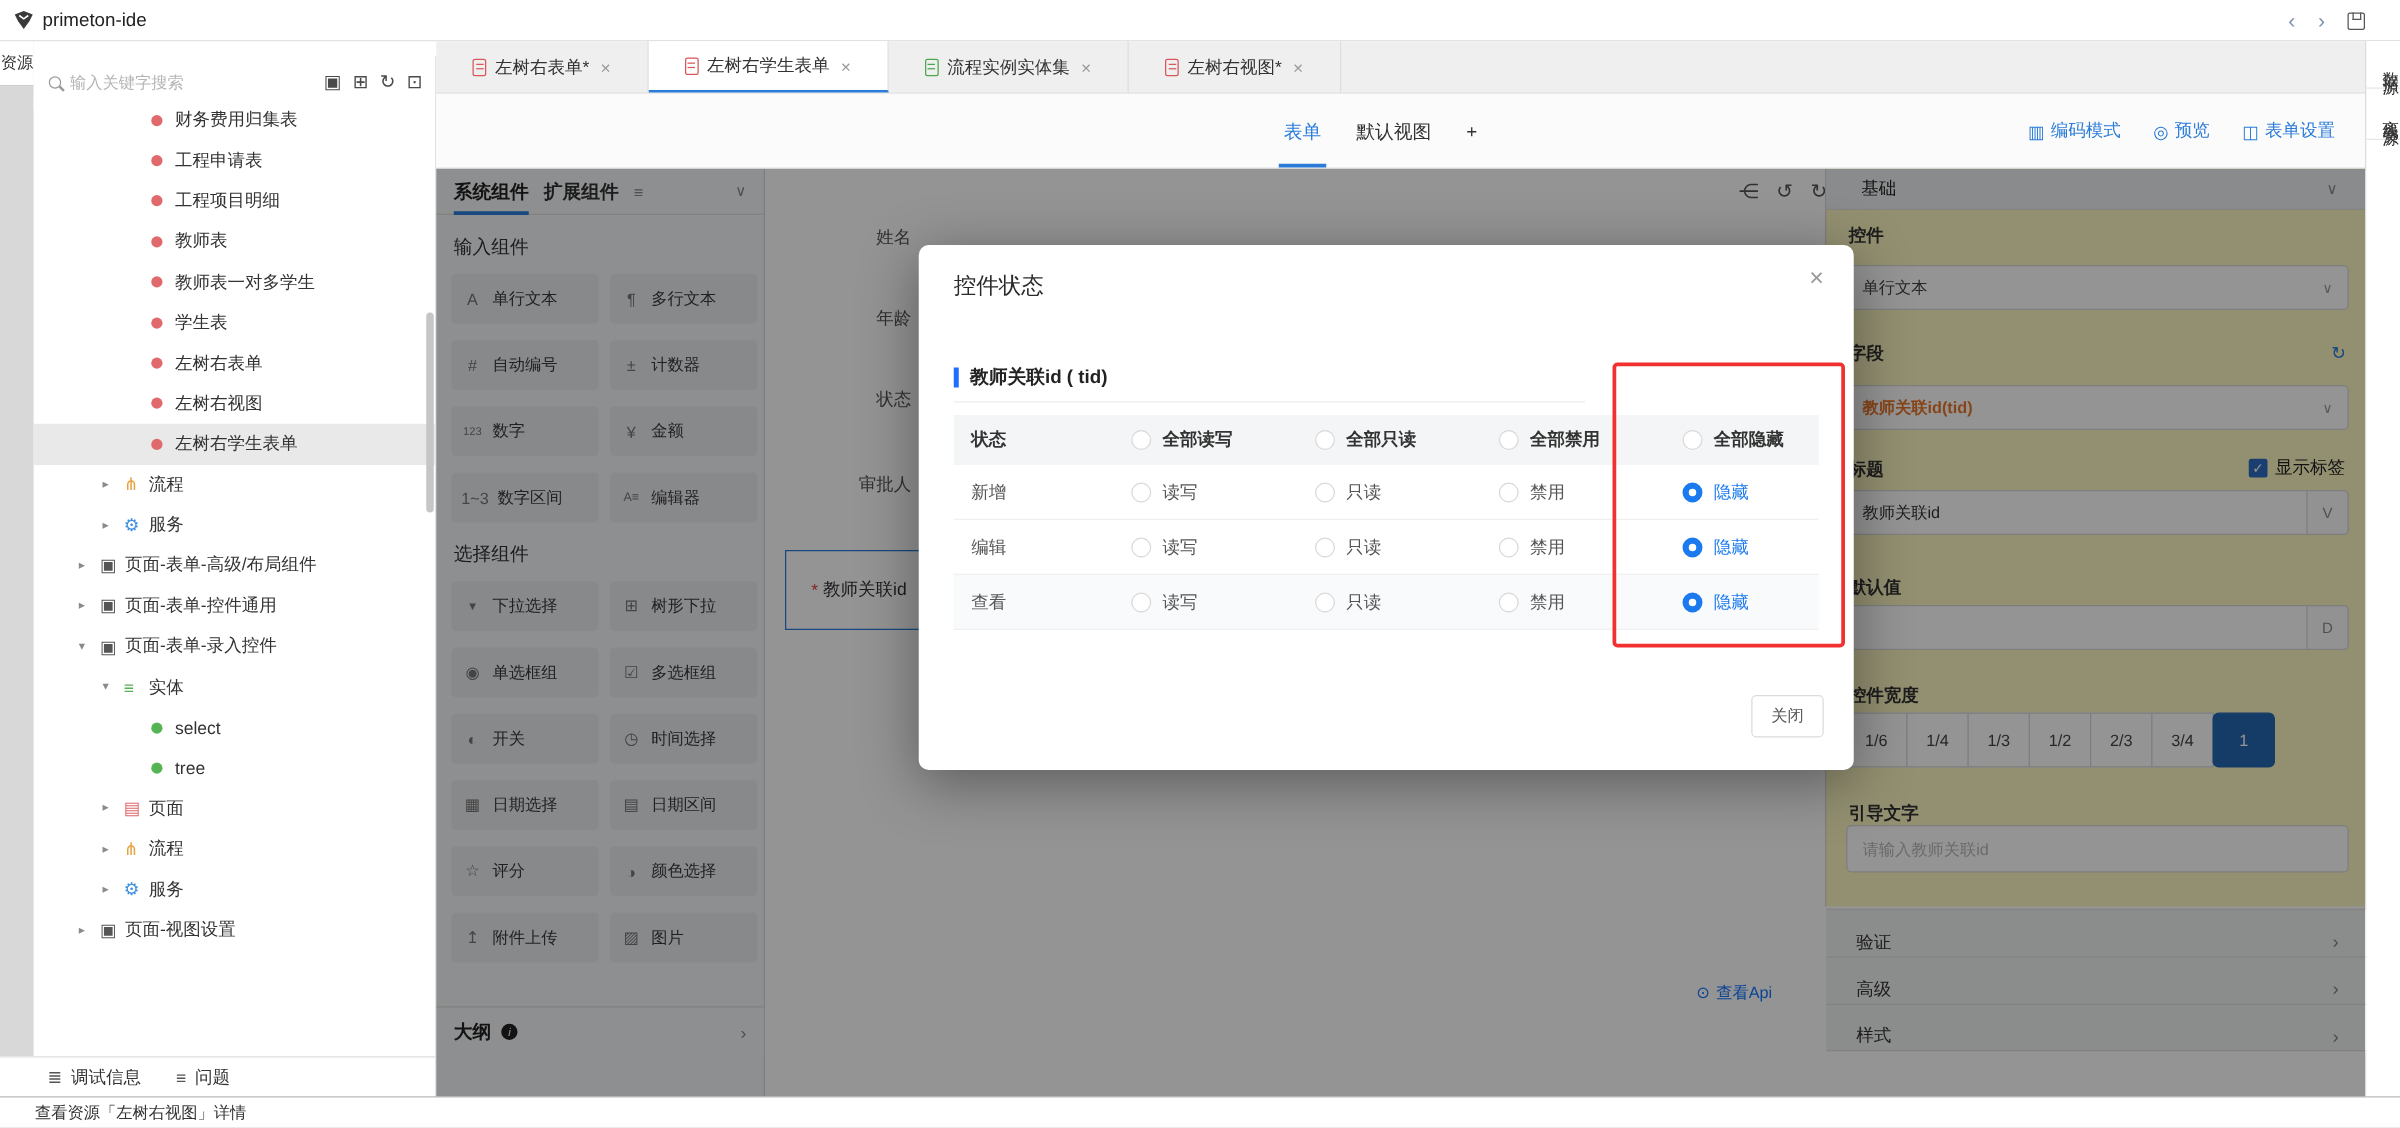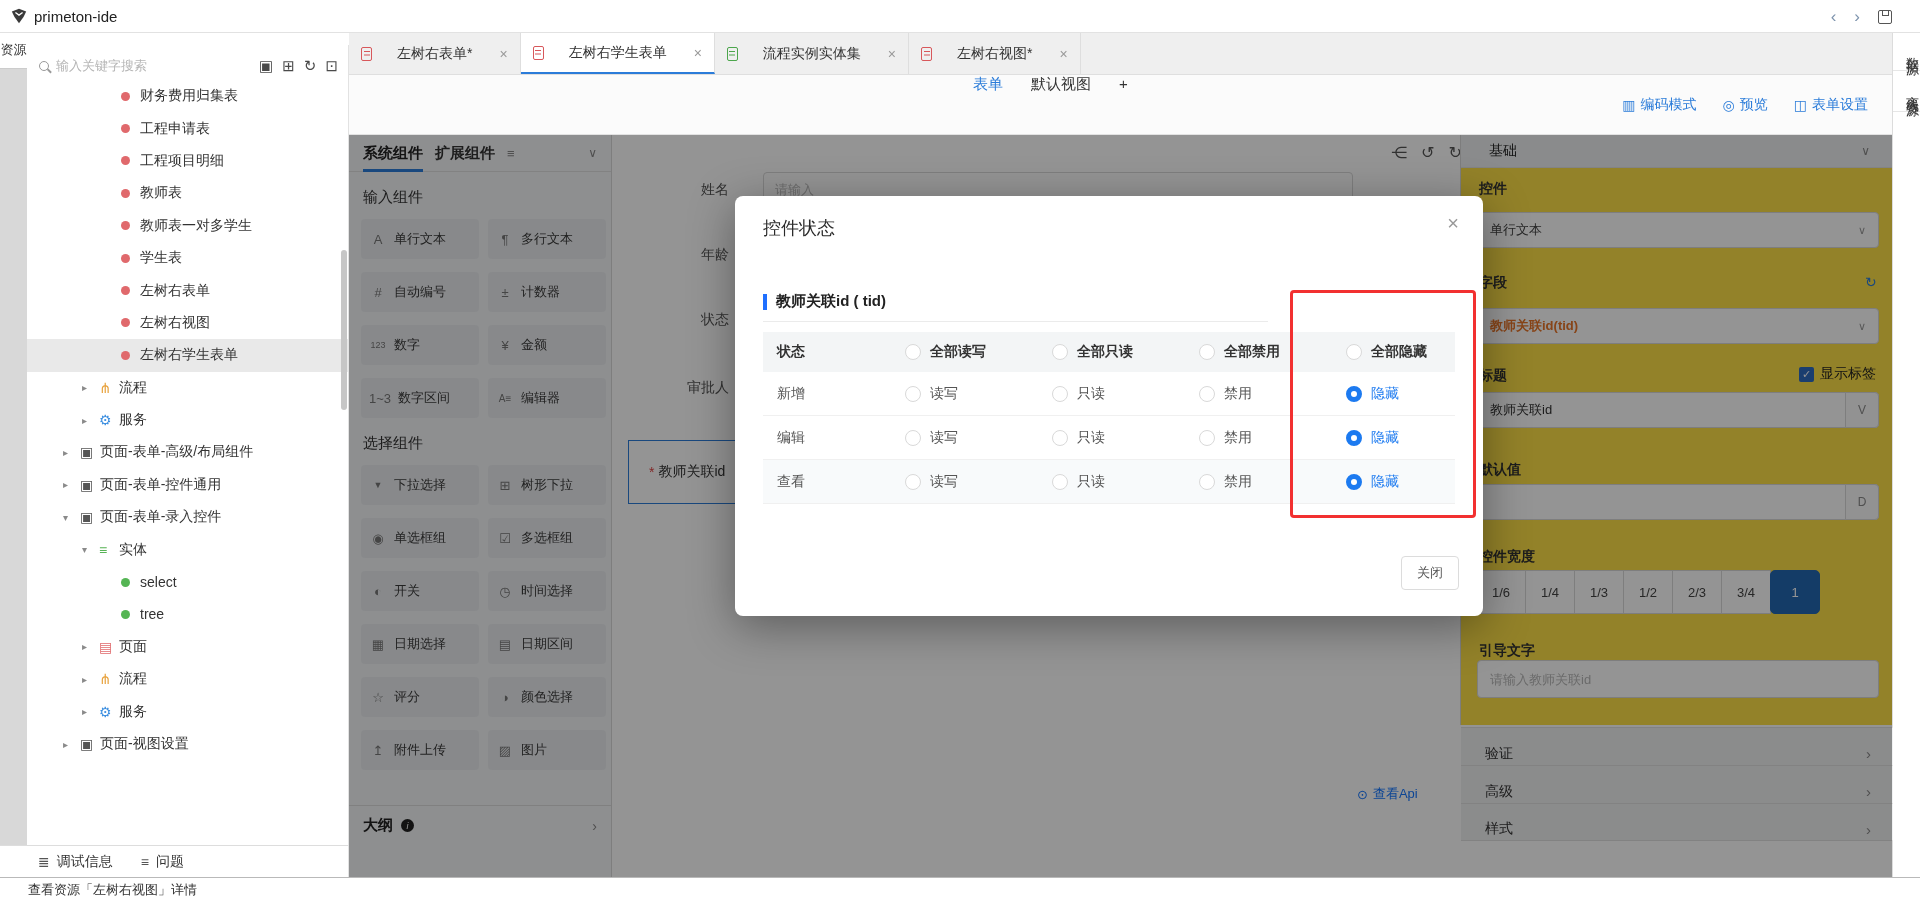--- a/index.html
+++ b/index.html
@@ -26,32 +26,32 @@
   .ti.sel{background:#e9e9e9}
   .l1{padding-left:36px}.l2{padding-left:55px}.l3{padding-left:94px}
   .ar{width:17px;color:#8a8a8a;font-size:10px;flex:none}
   .ic{width:20px;text-align:left;flex:none;font-size:14px}
   .ic.flow{color:#e8a23d}.ic.serv{color:#3d8fe0}.ic.pkg{color:#555}.ic.ent{color:#58b356;font-weight:bold}.ic.pg{color:#e0696c}
   .dt{width:9px;height:9px;border-radius:50%;margin-right:10px;flex:none}
   .dt.red{background:#e0696c}.dt.green{background:#55b554}
   #sscroll{left:341px;top:250px;width:6px;height:160px;background:#c6c6c6;border-radius:3px;z-index:5}
   
   #tabbar{left:349px;top:33px;width:1543px;height:42px;background:#efefef;border-bottom:1px solid #dfdfdf;display:flex}
-  .dtab{display:flex;align-items:center;gap:25px;padding:0 12px;font-size:14px;color:#333;border-right:1px solid #dedede;position:relative}
+  .dtab{display:flex;align-items:center;gap:7px;padding:0 29px;font-size:14px;color:#333;border-right:1px solid #dedede;position:relative}
   .dtab.active{background:#fff;border-bottom:2px solid #2b7cd9}
   .dtab .x{color:#999;font-size:14px;margin-left:2px}
   .fic{width:11px;height:14px;border:1.5px solid #d8575b;border-radius:2px;position:relative;flex:none}
   .fic::after{content:"";position:absolute;left:1.5px;right:1.5px;top:3px;height:1.5px;background:#d8575b;box-shadow:0 3.5px 0 #d8575b}
   .fic.green{border-color:#4ca64c}.fic.green::after{background:#4ca64c;box-shadow:0 3.5px 0 #4ca64c}
   
   #rrail{left:1892px;top:33px;width:28px;height:844px;background:#fff;border-left:1px solid #dcdcdc}
   .vtab{writing-mode:vertical-rl;letter-spacing:3px;font-size:13px;color:#333;padding:14px 0;margin:0 auto;display:block;text-align:center;width:28px;border-bottom:1px solid #e6e6e6}
   
   #whead{left:349px;top:75px;width:1543px;height:60px;background:#fbfbfb;border-bottom:1px solid #e2e2e2}
-  #vtabs{position:absolute;left:624px;top:0;height:60px;display:flex;gap:28px;font-size:15px;color:#333}
+  #vtabs{position:absolute;left:678px;top:0;height:60px;display:flex;align-items:center;gap:28px;font-size:15px;color:#333}
   #vtabs .vt.on{color:#2b7cd9;position:relative}
   #vtabs .vt.on::after{content:"";position:absolute;left:-4px;right:-4px;bottom:-19px;height:3px;background:#2b7cd9}
   #hacts{position:absolute;right:24px;top:0;height:60px;display:flex;align-items:center;gap:26px;color:#2b7cd9;font-size:14px}
   #hacts .hact{display:flex;align-items:center;gap:5px}
   
   #palette{left:349px;top:135px;width:263px;height:742px;background:#f5f6f8;border-right:1px solid #d9d9d9}
   #palhead{height:37px;border-bottom:1px solid #e0e0e0;display:flex;align-items:center;padding:0 14px;gap:12px}
   #palhead .pt{font-size:15px;color:#222;font-weight:bold;position:relative;height:37px;display:flex;align-items:center}
   #palhead .pt.on::after{content:"";position:absolute;left:0;right:0;bottom:0;height:3px;background:#2b7cd9}
   #palhead .pt2{font-size:15px;color:#333;font-weight:bold}
@@ -69,21 +69,21 @@
   
   #canvas{left:612px;top:135px;width:848px;height:742px;background:#fff}
   #ctools{position:absolute;left:779px;top:8px;display:flex;gap:14px;color:#555;font-size:16px}
   .frow{position:absolute;display:flex;align-items:center}
   .flabel{width:117px;text-align:right;font-size:14px;color:#555}
   .finput{position:absolute;left:151px;width:590px;height:36px;border:1px solid #d9d9d9;border-radius:4px;background:#fff;display:flex;align-items:center;padding:0 11px;font-size:13px;color:#bbb}
   #selbox{position:absolute;left:16px;top:305px;width:740px;height:64px;border:1px solid #2b7cd9;background:#fff;display:flex;align-items:center;padding-left:20px;font-size:14px;color:#333}
   #selbox .req{color:#e04545;margin-right:4px}
   #apilink{position:absolute;left:745px;top:650px;display:flex;align-items:center;gap:5px;color:#1677ff;font-size:13px}
   
-  #inspector{left:1460px;top:135px;width:432px;height:590px;background:#fde047;border-left:1px solid #d8d8d8}
+  #inspector{left:1460px;top:135px;width:432px;height:590px;background:#fef9c3;border-left:1px solid #d8d8d8}
   #ihead{height:33px;background:#eef0f1;border-bottom:1px solid #e2e2e2;display:flex;align-items:center;padding:0 22px 0 28px;font-size:14px;color:#222}
   #ihead .cv{margin-left:auto;color:#888;font-size:12px}
   .ilabel{position:absolute;left:18px;font-size:14px;font-weight:bold;color:#333}
   .isel{position:absolute;left:16px;width:402px;height:36px;background:#fff;border:1px solid #d9d9d9;border-radius:4px;display:flex;align-items:center;padding:0 12px;font-size:13px;color:#444}
   .isel .cv{margin-left:auto;color:#999;font-size:11px}
   .iinput{position:absolute;left:16px;width:402px;height:36px;background:#fff;border:1px solid #d9d9d9;border-radius:4px;font-size:13px;color:#333;padding:0 44px 0 12px;outline:none}
   .iinput::placeholder{color:#b8b8b8}
   .sufx{position:absolute;width:34px;height:36px;border:1px solid #d9d9d9;border-left:1px solid #d9d9d9;background:#fbfbfb;border-radius:0 4px 4px 0;left:384px;display:flex;align-items:center;justify-content:center;color:#8a8a8a;font-size:12px}
   .cbrow{position:absolute;right:16px;display:flex;align-items:center;gap:6px;font-size:14px;color:#222}
   .cb{width:15px;height:15px;background:#2e6bc0;border-radius:2px;color:#fff;font-size:11px;display:flex;align-items:center;justify-content:center}
@@ -397,23 +397,20 @@
 </div>
 
 <div id="canvas" class="abs">
   <div id="ctools">
     <span>⋲</span>
     <span>↺</span>
     <span>↻</span>
   </div>
   <div class="frow" style="left:0;top:37px;width:740px;height:36px">
     <div class="flabel">姓名</div>
-    <div class="finput">
-        <span>请输入</span>
-      </div>
   </div>
   <div class="frow" style="left:0;top:102px;width:740px;height:36px">
     <div class="flabel">年龄</div>
     <div class="finput"></div>
   </div>
   <div class="frow" style="left:0;top:167px;width:740px;height:36px">
     <div class="flabel">状态</div>
     <div class="finput"></div>
   </div>
   <div class="frow" style="left:0;top:235px;width:740px;height:36px">

